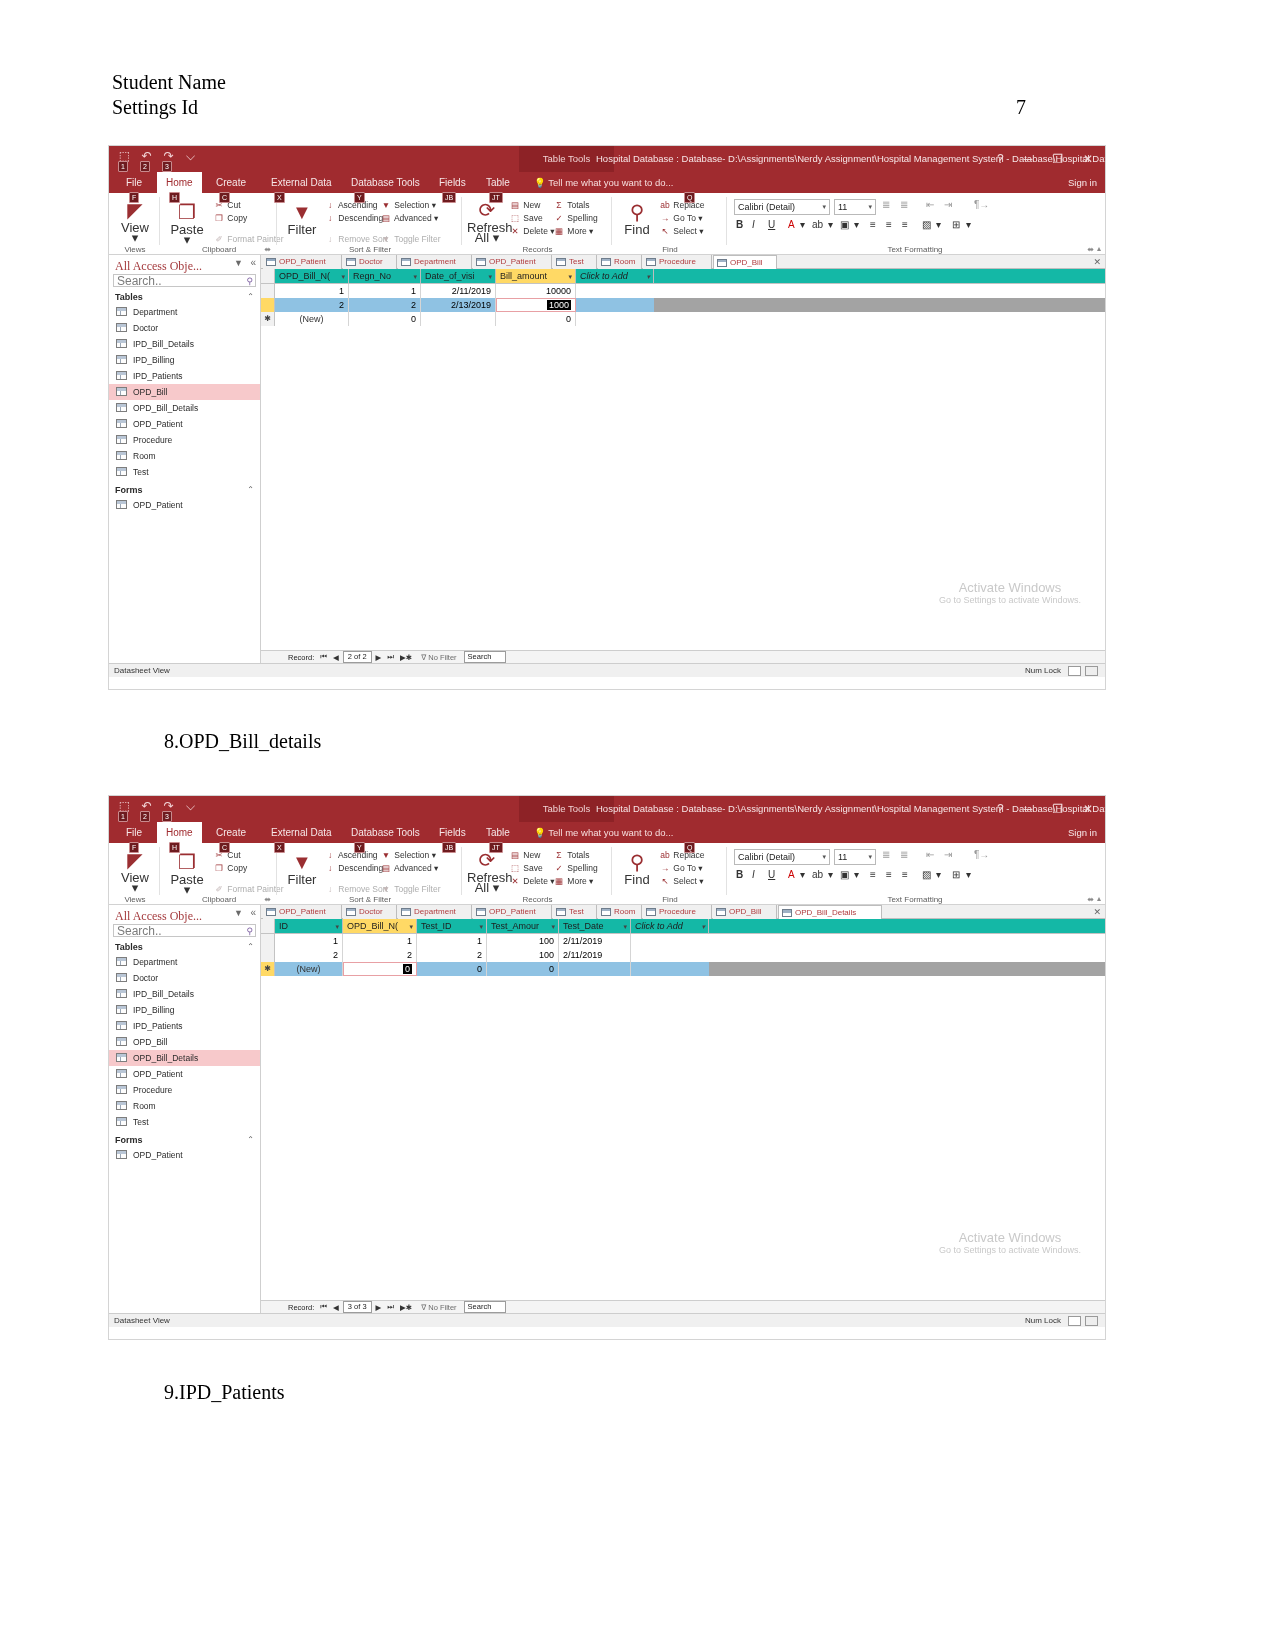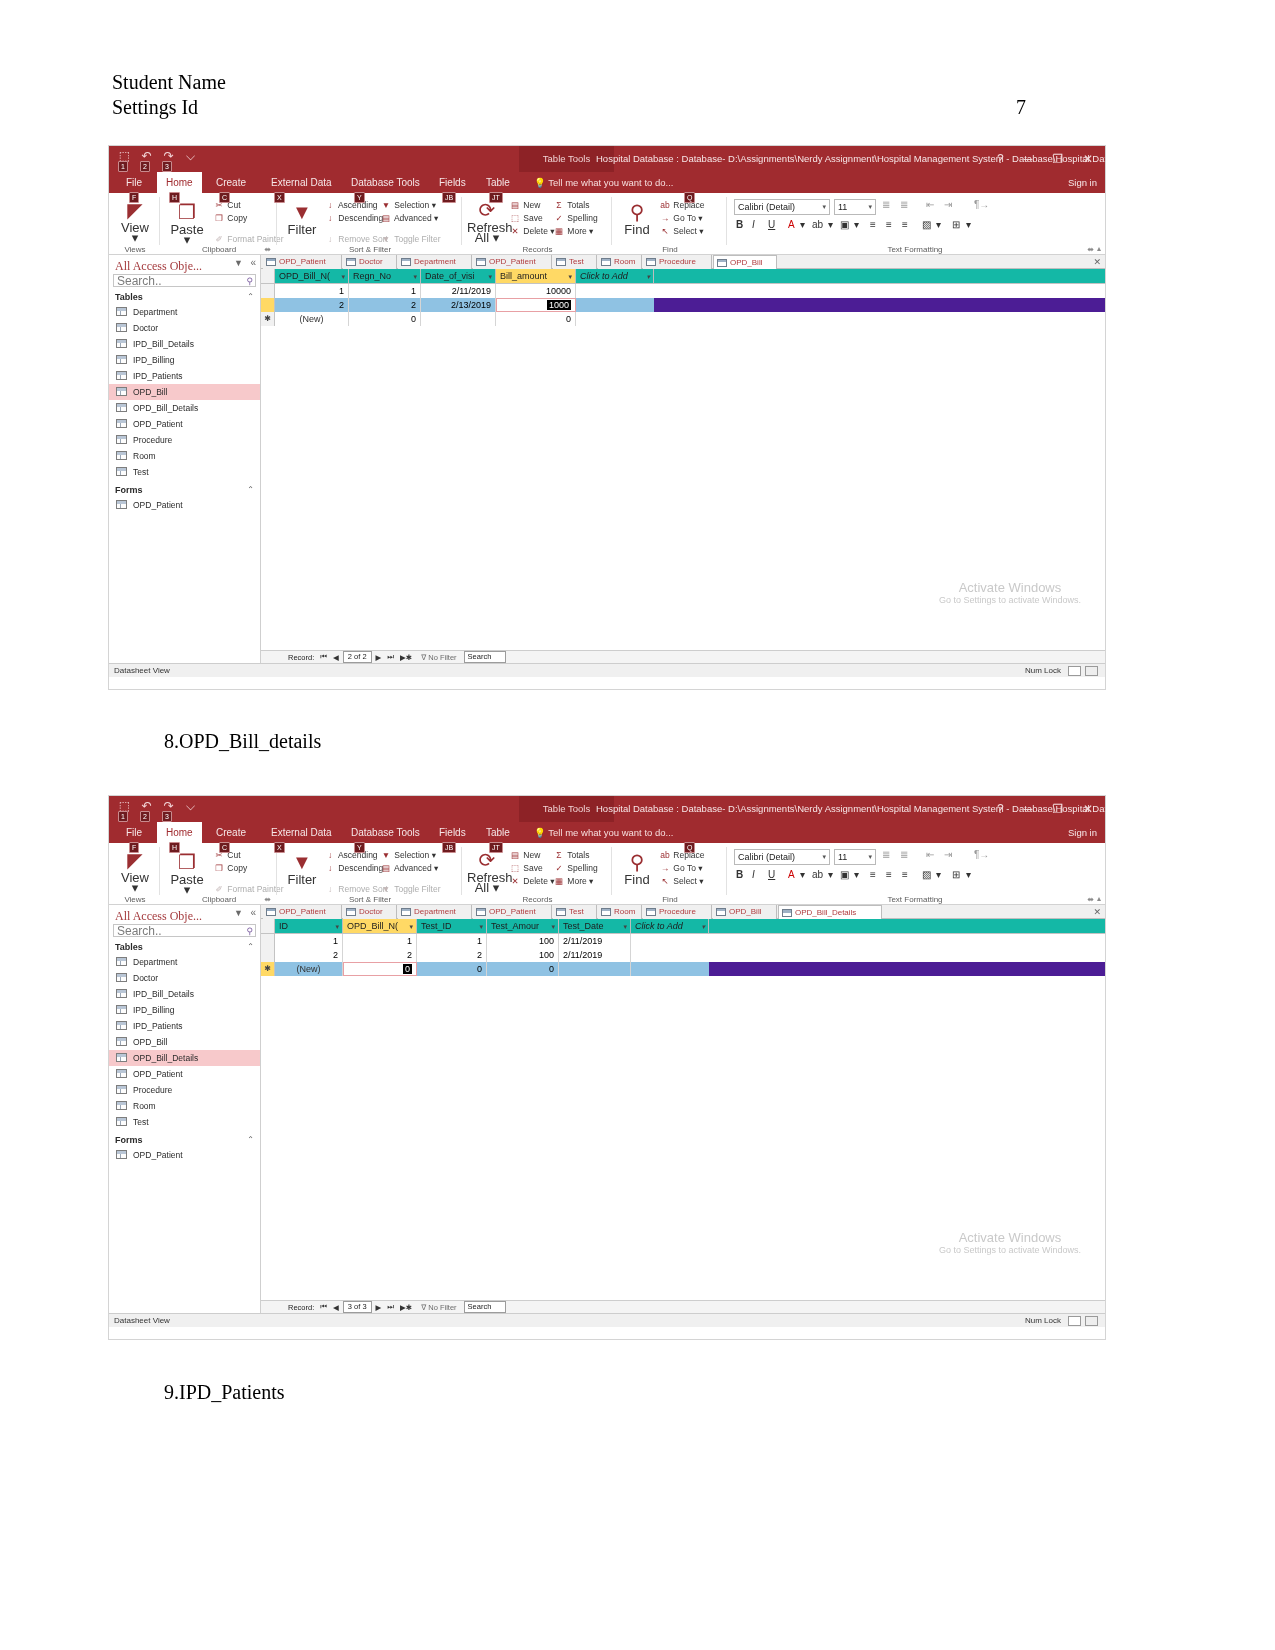--- a/index.html
+++ b/index.html
@@ -130,21 +130,21 @@
   .grow { position:relative; height:14px; white-space:nowrap; font-size:9px; }
   .hrow { height:15px; background:#14b8a6; border-bottom:1px solid #c3c3c3; }
   .gcell {
     display:inline-block; height:100%; vertical-align:top;
     border-right:1px solid #d5d5d5; padding:0 4px; line-height:14px;
     overflow:hidden; position:relative;
   }
   .hrow .gcell { line-height:15px; font-weight:normal; color:#1d1d1d; border-right:1px solid #bdbdbd; }
   .hrow .gcell .car { position:absolute; right:3px; top:0; font-size:7px; color:#444; }
   .hrow .gcell.hl { background:#ffd965; }
-  .sel-row { background:#4c1d95; }
+  .sel-row { background:#a3a3a3; }
   .rsel { display:inline-block; width:14px; height:100%; vertical-align:top; border-right:1px solid #c3c3c3; background:#f1f1f1; text-align:center; line-height:14px; font-size:8px; color:#444; }
   .rsel.cur { background:#ffd965; }
   .num { text-align:right; }
   .editing { background:#000; color:#fff; padding:0 2px; }
   .cellfocus { outline:1.5px solid #e8a0a4; outline-offset:-1px; background:#fff; }
 
   .activate-wm { position:absolute; right:24px; bottom:34px; text-align:center; color:#c9c9c9; }
   .activate-wm .a1 { font-size:13px; }
   .activate-wm .a2 { font-size:9px; }
 

